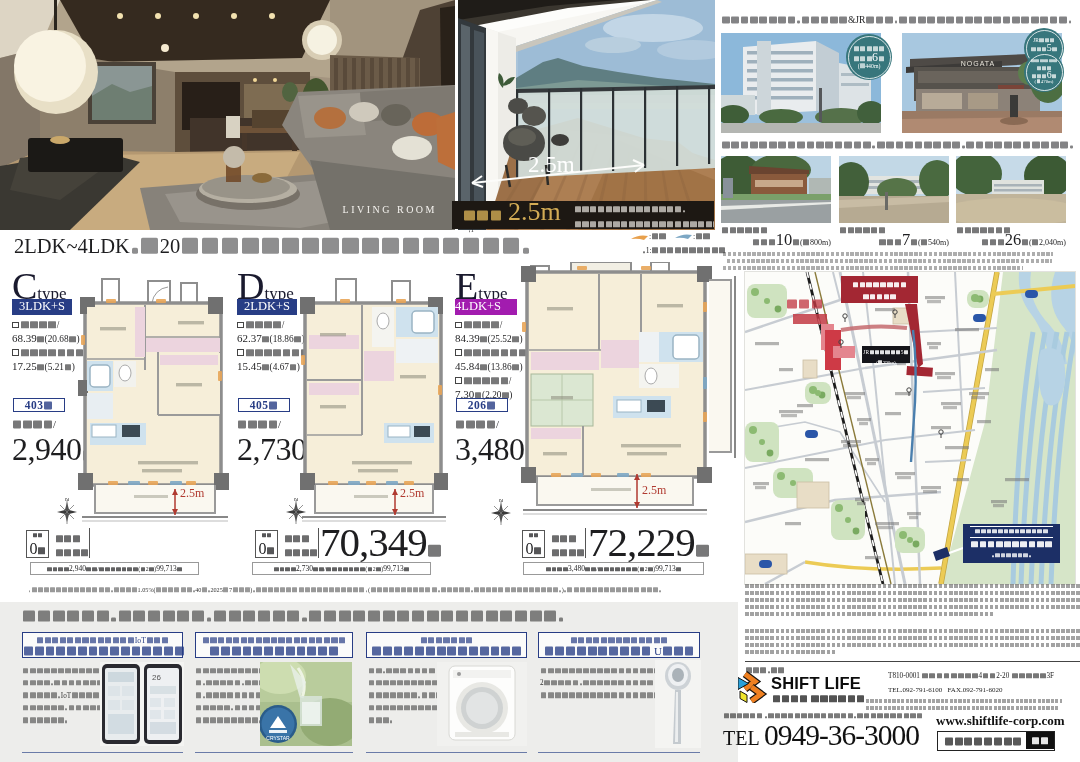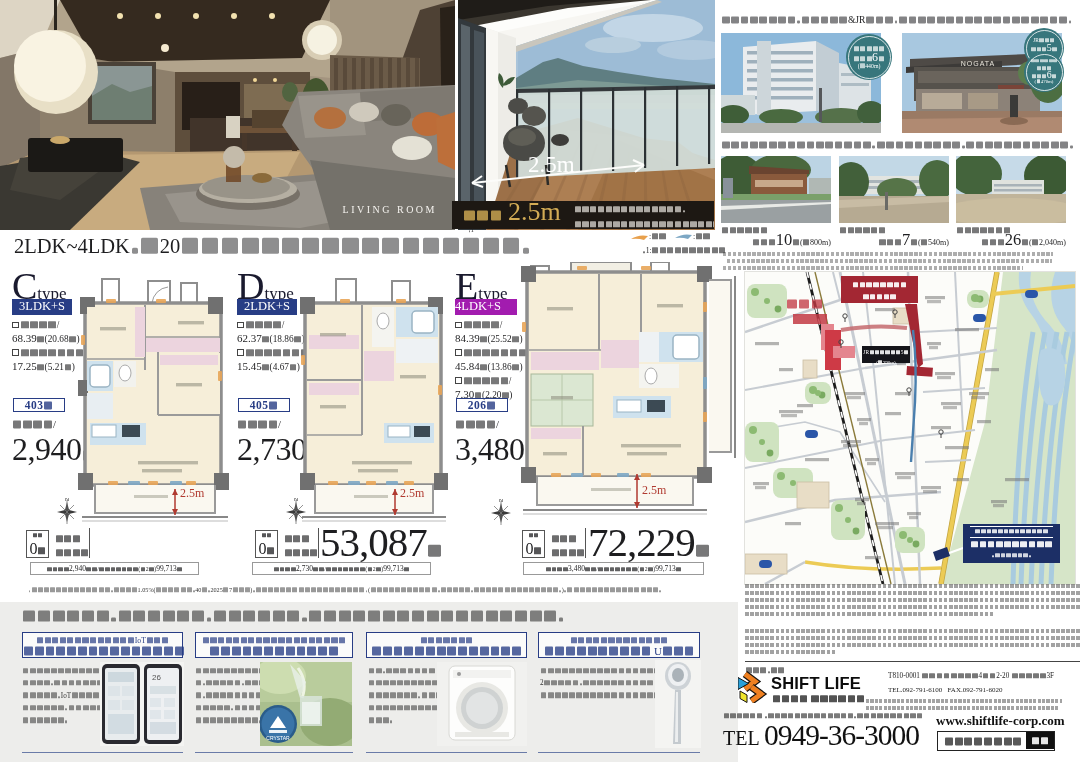--- a/index.html
+++ b/index.html
@@ -483,21 +483,21 @@
     </div>
 <div style="position:absolute;left:55px;top:534px;width:42px;height:24px;line-height:11px;white-space:nowrap;"><span style="font-family:'Liberation Serif',serif;font-size:8.8px;color:#1e1e20;font-weight:400;white-space:nowrap;"><i class="b21"></i><i class="b21"></i><i class="b21"></i></span><br><span style="font-family:'Liberation Serif',serif;font-size:8.8px;color:#1e1e20;font-weight:400;white-space:nowrap;"><i class="b21"></i><i class="b21"></i><i class="b21"></i><i class="b21"></i></span></div>
 <div style="position:absolute;left:89px;top:528px;width:1px;height:30px;background:#555"></div>
 <div style="position:absolute;left:30px;top:562px;width:169px;height:13px;border:1px solid #999;text-align:center;line-height:11px;overflow:hidden;white-space:nowrap;"><span style="font-family:'Liberation Serif',serif;font-size:5.8px;color:#1e1e20;font-weight:400;white-space:nowrap;"><i class="b23"></i><i class="b23"></i><i class="b23"></i><i class="b23"></i></span><span style="font-family:Liberation Serif;font-size:7.5px;color:#1e1e20">2,940</span><span style="font-family:'Liberation Serif',serif;font-size:5.8px;color:#1e1e20;font-weight:400;white-space:nowrap;"><i class="b23"></i><i class="b23"></i><span>/</span><i class="b23"></i><i class="b23"></i><i class="b23"></i><i class="b23"></i><i class="b23"></i><i class="b23"></i><i class="b23"></i><span>(</span><i class="b23"></i><span>2</span><i class="b23"></i><span>)</span></span><span style="font-family:Liberation Serif;font-size:7.5px;color:#1e1e20">99,713</span><span style="font-family:'Liberation Serif',serif;font-size:5.8px;color:#1e1e20;font-weight:400;white-space:nowrap;"><i class="b23"></i></span></div>
 <div style="position:absolute;left:255px;top:530px;width:23px;height:28px;border:1px solid #555;text-align:center;overflow:hidden;">
       <div style="margin-top:2px;line-height:5.5px"><span style="font-family:'Liberation Serif',serif;font-size:5.2px;color:#1e1e20;font-weight:400;white-space:nowrap;"><i class="b19"></i><i class="b19"></i></span></div>
       <div style="font-family:Liberation Serif;font-size:16px;line-height:16px;color:#1e1e20;white-space:nowrap">0<span style="font-family:'Liberation Serif',serif;font-size:8.0px;color:#1e1e20;font-weight:400;white-space:nowrap;"><i class="b20"></i></span></div>
     </div>
 <div style="position:absolute;left:284px;top:534px;width:42px;height:24px;line-height:11px;white-space:nowrap;"><span style="font-family:'Liberation Serif',serif;font-size:8.8px;color:#1e1e20;font-weight:400;white-space:nowrap;"><i class="b21"></i><i class="b21"></i><i class="b21"></i></span><br><span style="font-family:'Liberation Serif',serif;font-size:8.8px;color:#1e1e20;font-weight:400;white-space:nowrap;"><i class="b21"></i><i class="b21"></i><i class="b21"></i><i class="b21"></i></span></div>
 <div style="position:absolute;left:318px;top:528px;width:1px;height:30px;background:#555"></div>
-<div style="position:absolute;left:320px;top:518px;font-family:Liberation Serif;color:#1e1e20;white-space:nowrap"><span style="font-size:41px;letter-spacing:-1px">53,087</span><span style="font-family:'Liberation Serif',serif;font-size:16.0px;color:#1e1e20;font-weight:400;white-space:nowrap;"><i class="b22"></i></span></div>
+<div style="position:absolute;left:320px;top:518px;font-family:Liberation Serif;color:#1e1e20;white-space:nowrap"><span style="font-size:41px;letter-spacing:-1px">70,349</span><span style="font-family:'Liberation Serif',serif;font-size:16.0px;color:#1e1e20;font-weight:400;white-space:nowrap;"><i class="b22"></i></span></div>
 <div style="position:absolute;left:252px;top:562px;width:179px;height:13px;border:1px solid #999;text-align:center;line-height:11px;overflow:hidden;white-space:nowrap;"><span style="font-family:'Liberation Serif',serif;font-size:5.8px;color:#1e1e20;font-weight:400;white-space:nowrap;"><i class="b23"></i><i class="b23"></i><i class="b23"></i><i class="b23"></i></span><span style="font-family:Liberation Serif;font-size:7.5px;color:#1e1e20">2,730</span><span style="font-family:'Liberation Serif',serif;font-size:5.8px;color:#1e1e20;font-weight:400;white-space:nowrap;"><i class="b23"></i><i class="b23"></i><span>/</span><i class="b23"></i><i class="b23"></i><i class="b23"></i><i class="b23"></i><i class="b23"></i><i class="b23"></i><i class="b23"></i><span>(</span><i class="b23"></i><span>2</span><i class="b23"></i><span>)</span></span><span style="font-family:Liberation Serif;font-size:7.5px;color:#1e1e20">99,713</span><span style="font-family:'Liberation Serif',serif;font-size:5.8px;color:#1e1e20;font-weight:400;white-space:nowrap;"><i class="b23"></i></span></div>
 <div style="position:absolute;left:522px;top:530px;width:23px;height:28px;border:1px solid #555;text-align:center;overflow:hidden;">
       <div style="margin-top:2px;line-height:5.5px"><span style="font-family:'Liberation Serif',serif;font-size:5.2px;color:#1e1e20;font-weight:400;white-space:nowrap;"><i class="b19"></i><i class="b19"></i></span></div>
       <div style="font-family:Liberation Serif;font-size:16px;line-height:16px;color:#1e1e20;white-space:nowrap">0<span style="font-family:'Liberation Serif',serif;font-size:8.0px;color:#1e1e20;font-weight:400;white-space:nowrap;"><i class="b20"></i></span></div>
     </div>
 <div style="position:absolute;left:551px;top:534px;width:42px;height:24px;line-height:11px;white-space:nowrap;"><span style="font-family:'Liberation Serif',serif;font-size:8.8px;color:#1e1e20;font-weight:400;white-space:nowrap;"><i class="b21"></i><i class="b21"></i><i class="b21"></i></span><br><span style="font-family:'Liberation Serif',serif;font-size:8.8px;color:#1e1e20;font-weight:400;white-space:nowrap;"><i class="b21"></i><i class="b21"></i><i class="b21"></i><i class="b21"></i></span></div>
 <div style="position:absolute;left:585px;top:528px;width:1px;height:30px;background:#555"></div>
 <div style="position:absolute;left:588px;top:518px;font-family:Liberation Serif;color:#1e1e20;white-space:nowrap"><span style="font-size:41px;letter-spacing:-1px">72,229</span><span style="font-family:'Liberation Serif',serif;font-size:16.0px;color:#1e1e20;font-weight:400;white-space:nowrap;"><i class="b22"></i></span></div>
 <div style="position:absolute;left:523px;top:562px;width:181px;height:13px;border:1px solid #999;text-align:center;line-height:11px;overflow:hidden;white-space:nowrap;"><span style="font-family:'Liberation Serif',serif;font-size:5.8px;color:#1e1e20;font-weight:400;white-space:nowrap;"><i class="b23"></i><i class="b23"></i><i class="b23"></i><i class="b23"></i></span><span style="font-family:Liberation Serif;font-size:7.5px;color:#1e1e20">3,480</span><span style="font-family:'Liberation Serif',serif;font-size:5.8px;color:#1e1e20;font-weight:400;white-space:nowrap;"><i class="b23"></i><i class="b23"></i><span>/</span><i class="b23"></i><i class="b23"></i><i class="b23"></i><i class="b23"></i><i class="b23"></i><i class="b23"></i><i class="b23"></i><span>(</span><i class="b23"></i><span>2</span><i class="b23"></i><span>)</span></span><span style="font-family:Liberation Serif;font-size:7.5px;color:#1e1e20">99,713</span><span style="font-family:'Liberation Serif',serif;font-size:5.8px;color:#1e1e20;font-weight:400;white-space:nowrap;"><i class="b23"></i></span></div>
 <div style="position:absolute;left:28px;top:586px;width:710px;height:8px;white-space:nowrap;overflow:hidden;"><span style="font-family:'Liberation Serif',serif;font-size:6.2px;color:#333333;font-weight:400;white-space:nowrap;"><i class="b24" style="width:1.9px;height:1.9px"></i><i class="b24"></i><i class="b24"></i><i class="b24"></i><i class="b24"></i><i class="b24"></i><i class="b24"></i><i class="b24"></i><i class="b24"></i><i class="b24"></i><i class="b24"></i><i class="b24"></i><i class="b24"></i><i class="b24"></i><i class="b24" style="width:1.9px;height:1.9px"></i><i class="b24"></i><i class="b24"></i><i class="b24"></i><i class="b24"></i><span>1.05%(</span><i class="b24"></i><i class="b24"></i><i class="b24"></i><i class="b24"></i><i class="b24"></i><i class="b24"></i><i class="b24" style="width:1.9px;height:1.9px"></i><span>40</span><i class="b24"></i><i class="b24" style="width:1.9px;height:1.9px"></i><span>2025</span><i class="b24"></i><span>7</span><i class="b24"></i><i class="b24"></i><i class="b24"></i><span>)</span><i class="b24" style="width:1.9px;height:1.9px"></i><i class="b24"></i><i class="b24"></i><i class="b24"></i><i class="b24"></i><i class="b24"></i><i class="b24"></i><i class="b24"></i><i class="b24"></i><i class="b24"></i><i class="b24"></i><i class="b24"></i><i class="b24"></i><i class="b24"></i><i class="b24"></i><i class="b24"></i><i class="b24"></i><i class="b24"></i><i class="b24"></i><i class="b24" style="width:1.9px;height:1.9px"></i><span>(</span><i class="b24"></i><i class="b24"></i><i class="b24"></i><i class="b24"></i><i class="b24"></i><i class="b24"></i><i class="b24"></i><i class="b24"></i><i class="b24"></i><i class="b24"></i><i class="b24"></i><i class="b24" style="width:1.9px;height:1.9px"></i><i class="b24"></i><i class="b24"></i><i class="b24"></i><i class="b24"></i><i class="b24"></i><i class="b24" style="width:1.9px;height:1.9px"></i><i class="b24"></i><i class="b24"></i><i class="b24"></i><i class="b24"></i><i class="b24"></i><i class="b24"></i><i class="b24"></i><i class="b24"></i><i class="b24"></i><i class="b24"></i><i class="b24"></i><i class="b24"></i><i class="b24"></i><i class="b24"></i><i class="b24" style="width:1.9px;height:1.9px"></i><span>)</span><i class="b24" style="width:1.9px;height:1.9px"></i><i class="b24"></i><i class="b24"></i><i class="b24"></i><i class="b24"></i><i class="b24"></i><i class="b24"></i><i class="b24"></i><i class="b24"></i><i class="b24"></i><i class="b24"></i><i class="b24"></i><i class="b24"></i><i class="b24"></i><i class="b24"></i><i class="b24"></i><i class="b24" style="width:1.9px;height:1.9px"></i></span></div>

